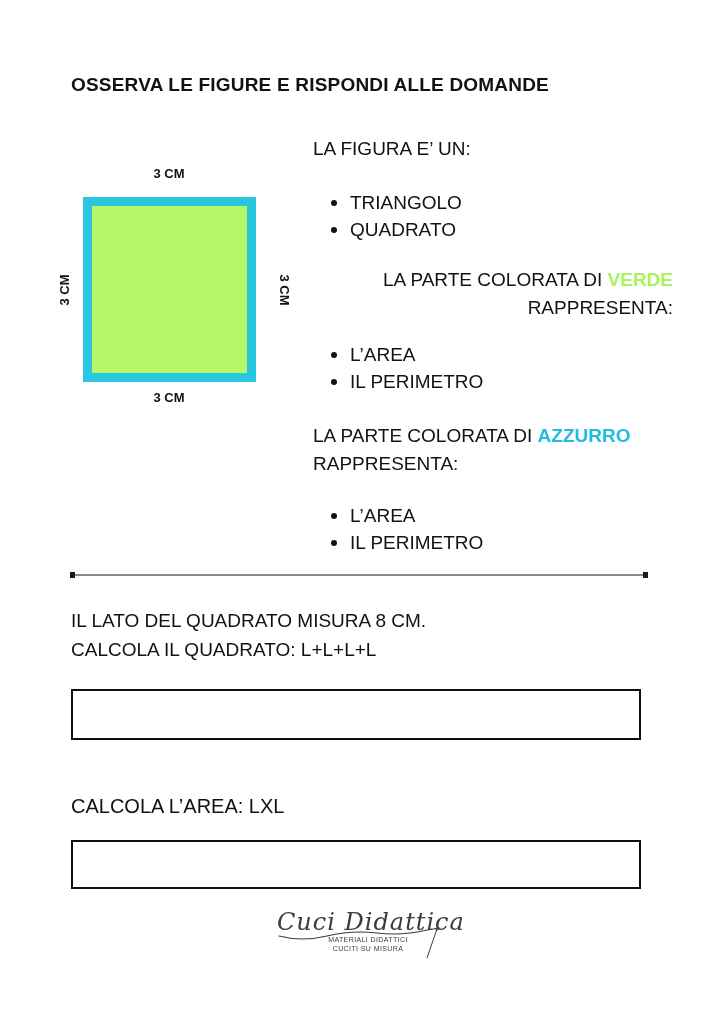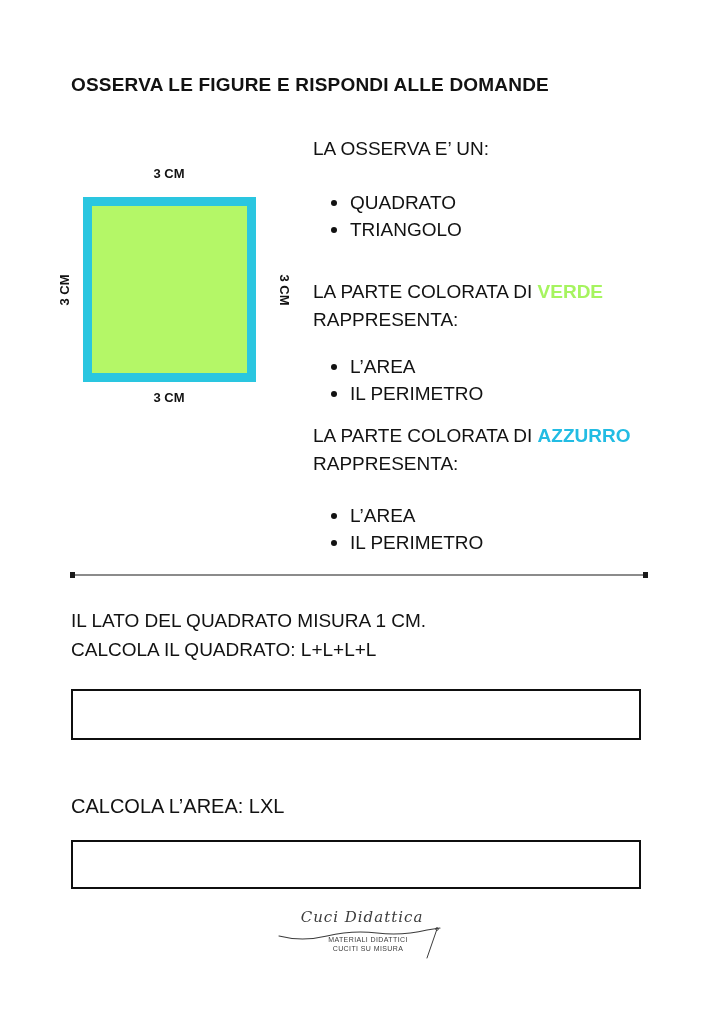--- a/index.html
+++ b/index.html
@@ -30,21 +30,21 @@
     font-size:13px; font-weight:700; white-space:nowrap;
     color:#121212;
   }
   .dim-top    { left:169px; top:173px; transform:translate(-50%,-50%); }
   .dim-bottom { left:169px; top:397px; transform:translate(-50%,-50%); }
   .dim-left   { left:64px;  top:290px; transform:translate(-50%,-50%) rotate(-90deg); }
   .dim-right  { left:284px; top:290px; transform:translate(-50%,-50%) rotate(90deg); }
   
   .q-block { position:absolute; left:313px; width:360px; }
   .q1 { top:135px; }
-  .q2 { top:278px; }
+  .q2 { top:266px;text-align:right; }
   .q3 { top:422px; }
   .q-prompt { font-size:19px; line-height:28px; }
   .q-options { margin-top:24px; }
   .q1 .q-options { margin-top:26px; }
   .q2 .q-options { margin-top:19px; }
   .option-row { display:flex; align-items:center; height:27px; }
   .bullet {
     width:6px; height:6px; border-radius:50%;
     background:#121212; margin:0 13px 0 18px; flex:0 0 auto;
   }
@@ -72,23 +72,22 @@
   }
   .box-perimeter { top:689px; height:51px; }
   .box-area { top:840px; height:49px; }
   
   .footer {
     position:absolute; left:277px; top:908px;
     width:170px; height:52px;
   }
   .brand {
     position:absolute; left:0; right:0; top:0;
-    text-align:center;
     font-family:"DejaVu Serif", serif; font-style:italic;
-    font-size:15px; color:#3c3c3c; letter-spacing:1px;
+    font-size:24px; color:#3c3c3c; letter-spacing:1px;
     white-space:nowrap;
   }
   .flourish { position:absolute; left:0; top:18px; }
   .tagline {
     position:absolute; left:20px; right:8px; top:27px;
     text-align:center; color:#3c3c3c;
     font-size:7px; line-height:9px; letter-spacing:0.4px;
     white-space:nowrap;
   }
 </style>
@@ -101,29 +100,29 @@
 
   <div class="square-outer" style="background-color: rgb(42, 198, 224);">
     <div class="square-inner" style="background-color: rgb(180, 247, 103);"></div>
   </div>
   <div class="dim-label dim-top">3 CM</div>
   <div class="dim-label dim-left">3 CM</div>
   <div class="dim-label dim-right">3 CM</div>
   <div class="dim-label dim-bottom">3 CM</div>
 
   <div class="q-block q1">
-    <div class="q-prompt">LA OSSERVA E’ UN:</div>
+    <div class="q-prompt">LA FIGURA E’ UN:</div>
     <div class="q-options">
       <div class="option-row">
         <span class="bullet"></span>
-        <span class="option-label">QUADRATO</span>
+        <span class="option-label">TRIANGOLO</span>
       </div>
       <div class="option-row">
         <span class="bullet"></span>
-        <span class="option-label">TRIANGOLO</span>
+        <span class="option-label">QUADRATO</span>
       </div>
     </div>
   </div>
 
   <div class="q-block q2">
     <div class="q-prompt"><span>LA PARTE COLORATA DI </span><span class="hl" style="color: rgb(166, 244, 95);">VERDE</span><br><span>RAPPRESENTA:</span></div>
     <div class="q-options">
       <div class="option-row">
         <span class="bullet"></span>
         <span class="option-label">L’AREA</span>
@@ -149,21 +148,21 @@
     </div>
   </div>
 
   <div class="divider">
     <span class="endpoint"></span>
     <span class="rule"></span>
     <span class="endpoint"></span>
   </div>
 
   <div class="exercise-text">
-    <div>IL LATO DEL QUADRATO MISURA 1 CM.</div>
+    <div>IL LATO DEL QUADRATO MISURA 8 CM.</div>
     <div>CALCOLA IL QUADRATO: L+L+L+L</div>
   </div>
   <div class="answer-box box-perimeter"></div>
 
   <div class="area-text">CALCOLA L’AREA: LXL</div>
   <div class="answer-box box-area"></div>
 
   <div class="footer">
     <div class="brand">Cuci Didattica</div>
     <svg class="flourish" width="170" height="34" viewBox="0 0 170 34">

